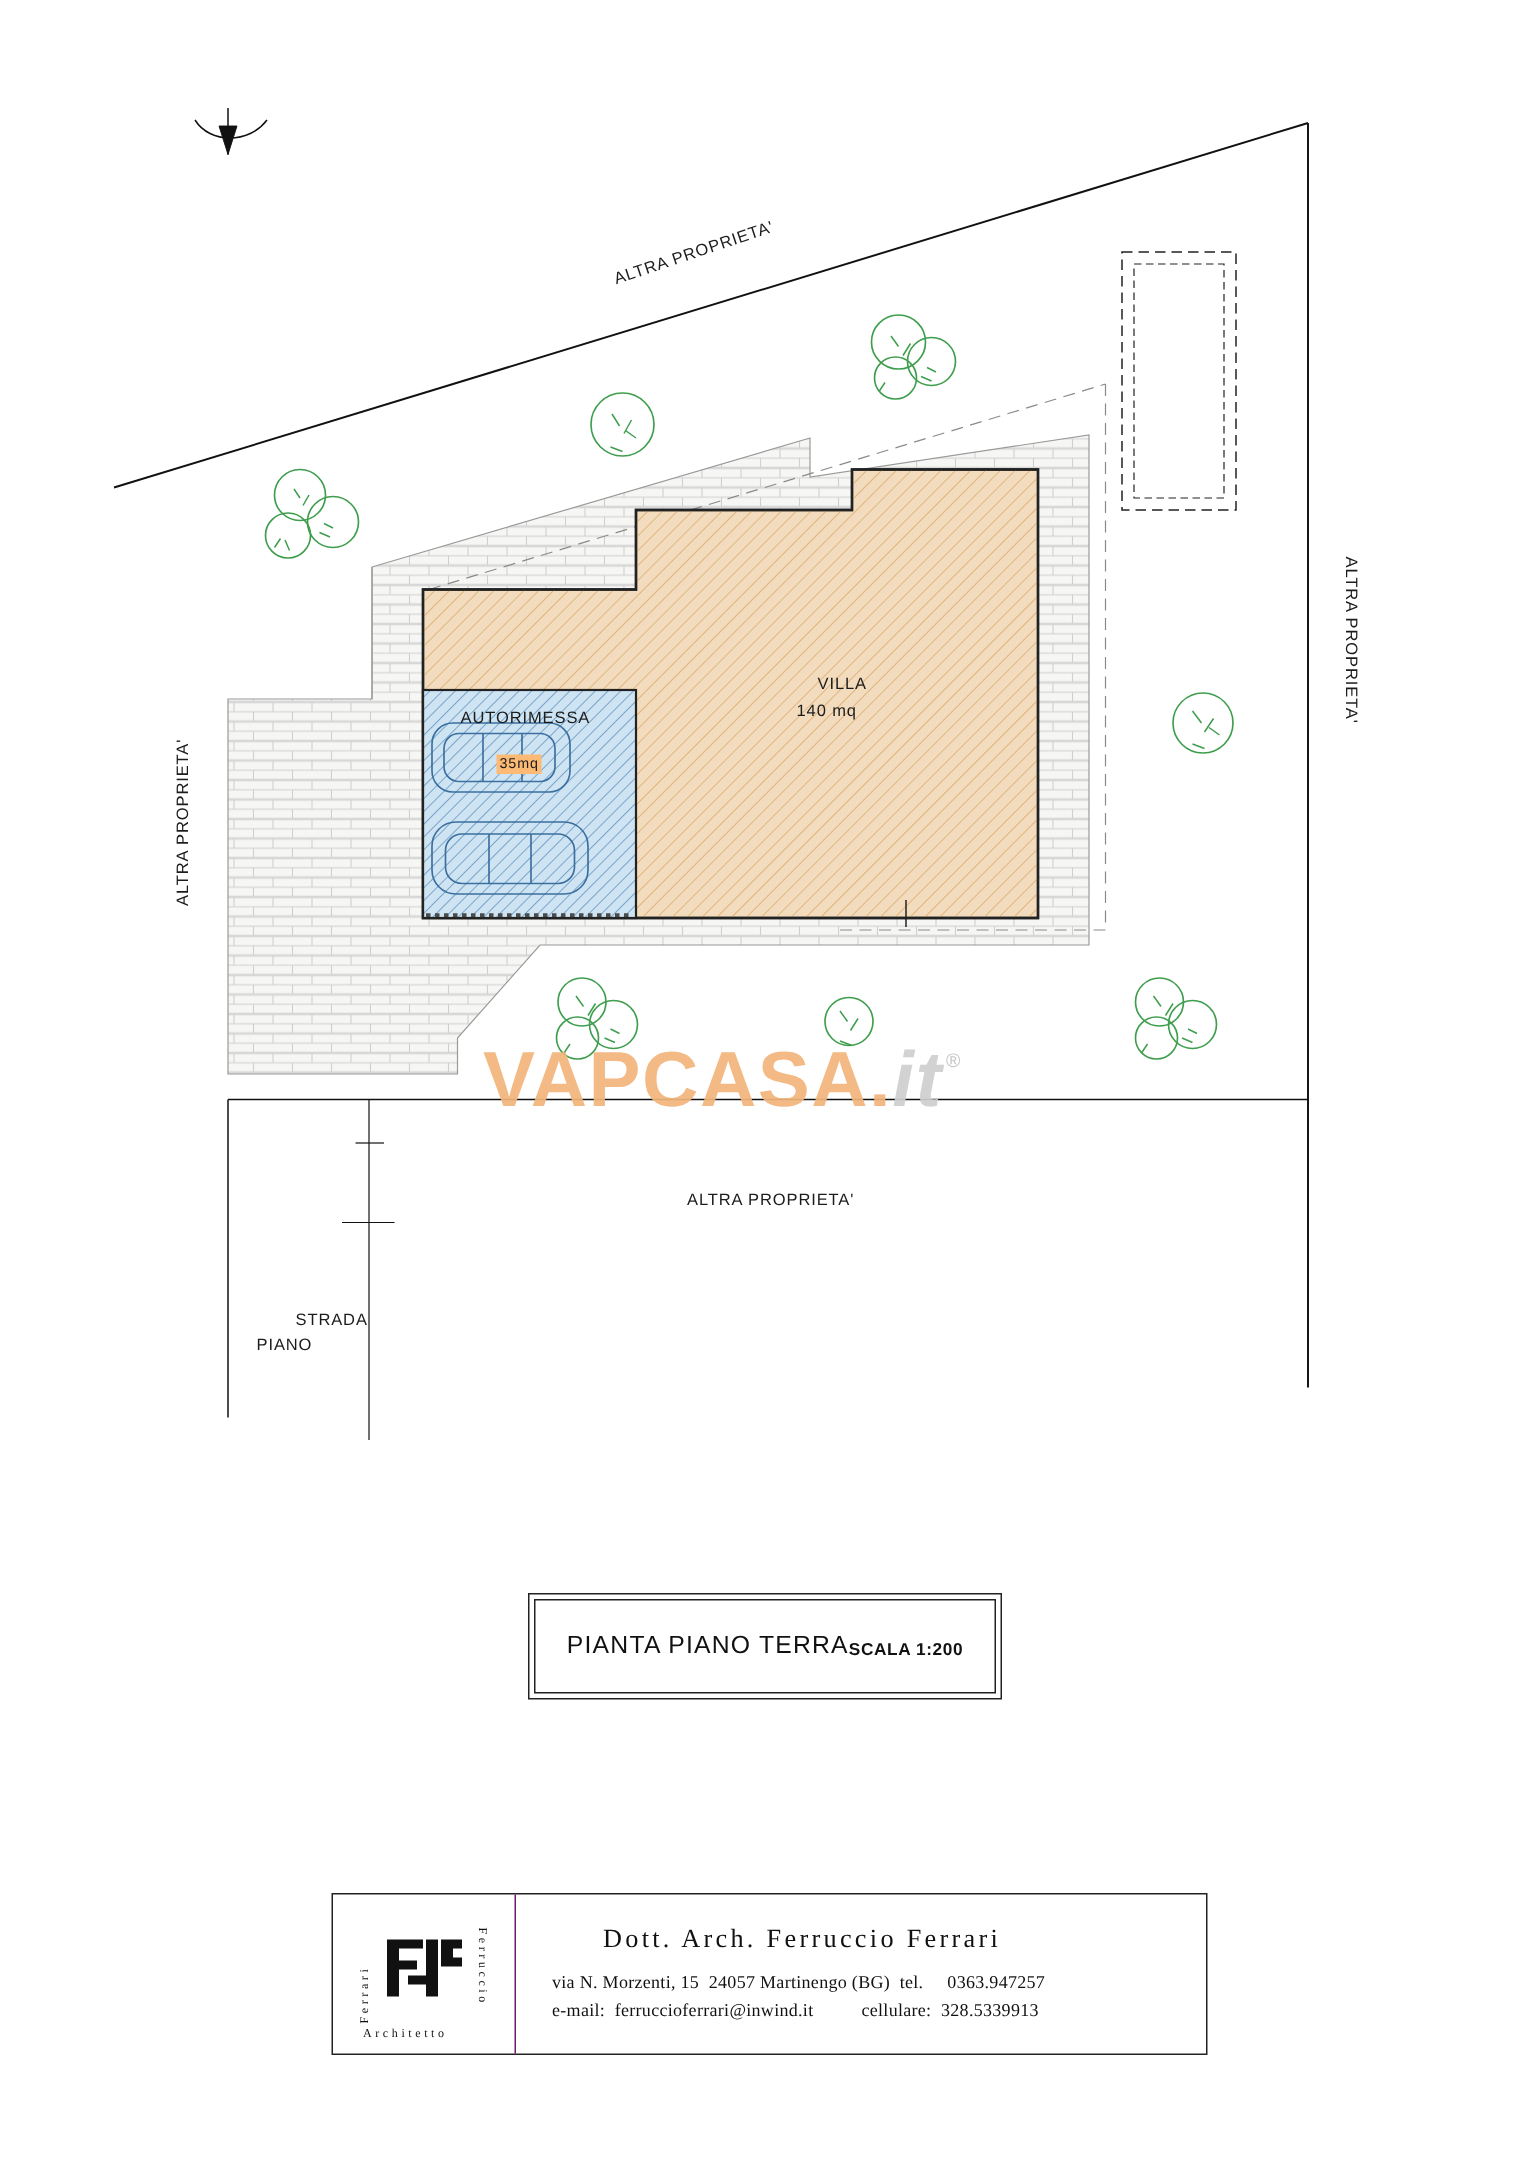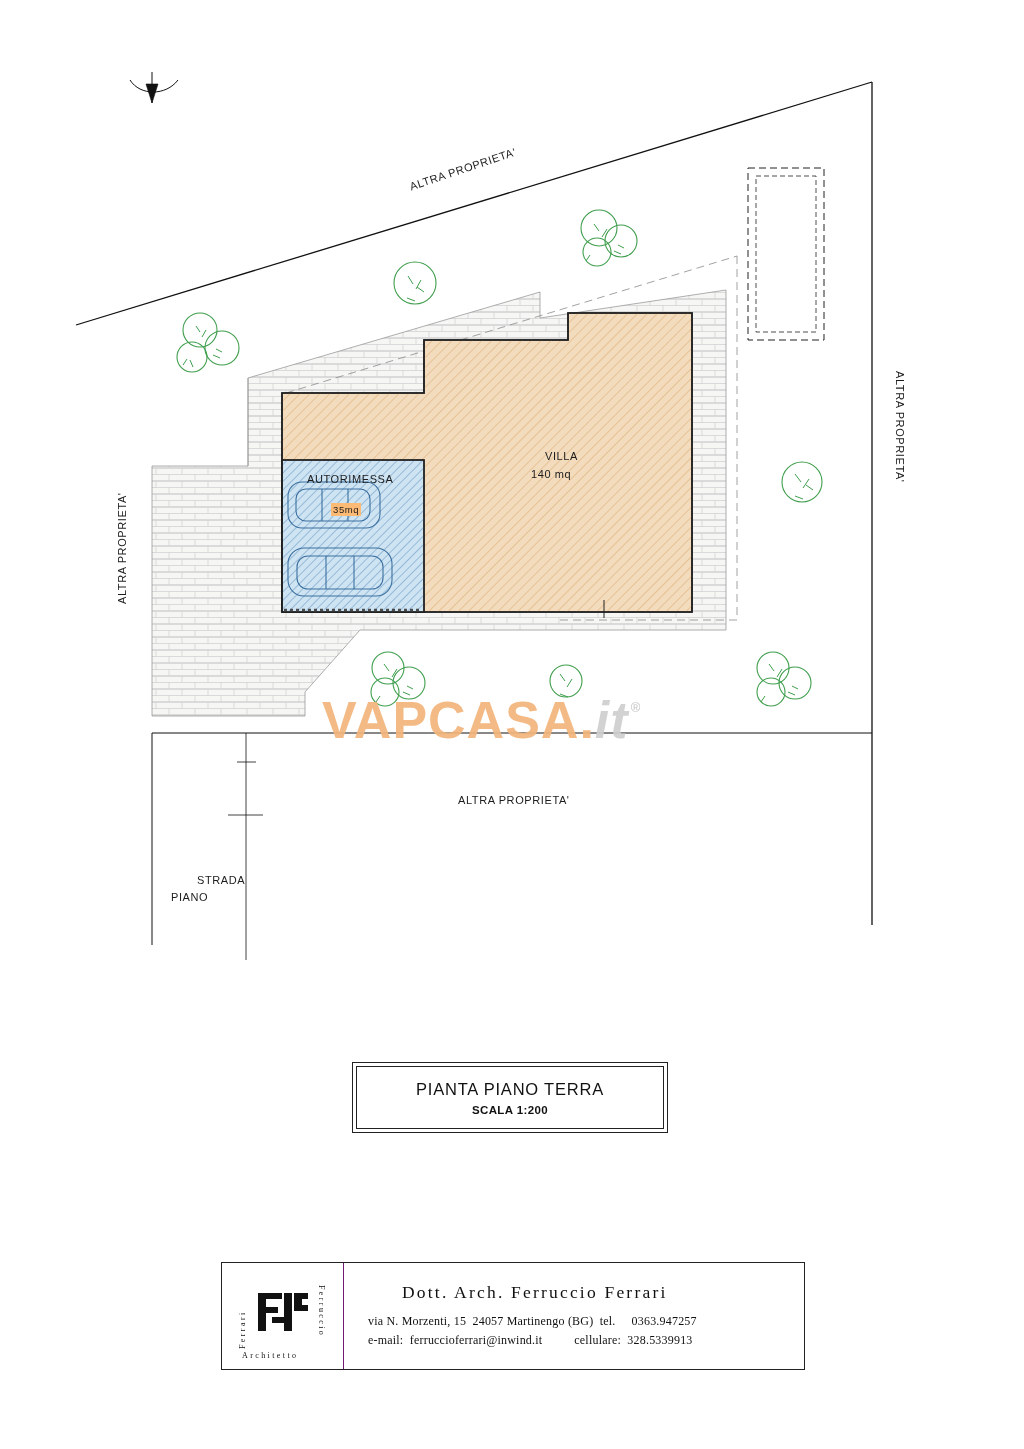--- a/index.html
+++ b/index.html
@@ -74,21 +74,21 @@
     width: 316px;
     height: 71px;
     border: 1px solid #222;
     box-sizing: border-box;
   }
   #title-box .inner {
     position: absolute;
     inset: 3px;
     border: 1px solid #222;
     display: flex;
-    flex-direction: column;
+    flex-direction: row;
     align-items: center;
     justify-content: center;
   }
   #title-main {
     font-size: 16.5px;
     letter-spacing: 0.8px;
     color: #111;
   }
   #title-scale {
     font-size: 11.5px;

